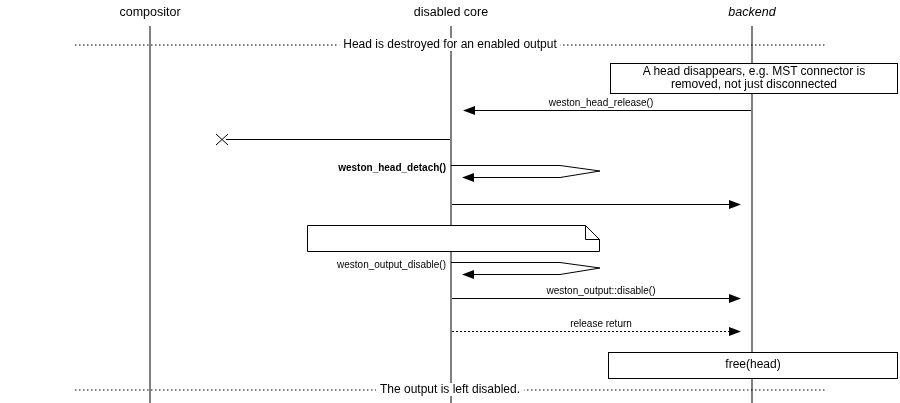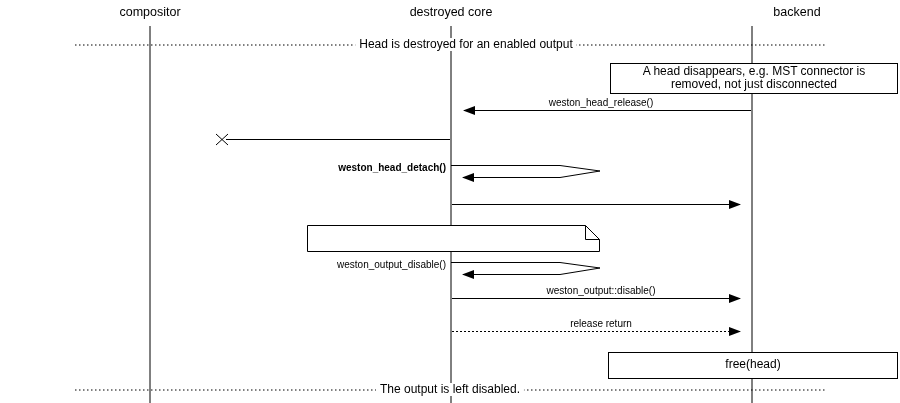--- a/index.html
+++ b/index.html
@@ -120,24 +120,24 @@
     </g>
 
     <line x1="452" y1="298.5" x2="740" y2="298.5" stroke="#000" stroke-width="1" marker-end="url(#arrowFilled)"></line>
 
     <line x1="452" y1="331.5" x2="740" y2="331.5" stroke="#000" stroke-width="1" stroke-dasharray="2 2" marker-end="url(#arrowFilled)"></line>
 
     <rect x="608.5" y="352.5" width="289" height="26" fill="#ffffff" stroke="#000" stroke-width="1"></rect>
   </svg>
 
   <div class="txt participant-label" style="left:150px; top:6px;">compositor</div>
-  <div class="txt participant-label" style="left:451px; top:6px;">destroyed core</div>
-  <div class="txt participant-label" style="left:797px; top:6px;">backend</div>
+  <div class="txt participant-label" style="left:451px; top:6px;">disabled core</div>
+  <div class="txt participant-label" style="left:752px; top:6px;font-style:italic;">backend</div>
 
-  <div class="txt divider-label" style="left:450px; top:38px;margin-left:16px;">Head is destroyed for an enabled output</div>
+  <div class="txt divider-label" style="left:450px; top:38px;">Head is destroyed for an enabled output</div>
   <div class="txt divider-label" style="left:450px; top:383px;">The output is left disabled.</div>
 
   <div class="note-text" style="left:610px; top:65px; width:288px;">
     <div>A head disappears, e.g. MST connector is</div>
     <div>removed, not just disconnected</div>
   </div>
 
 
   <div class="note-text" style="left:608px; top:358px; width:290px;">free(head)</div>
 

